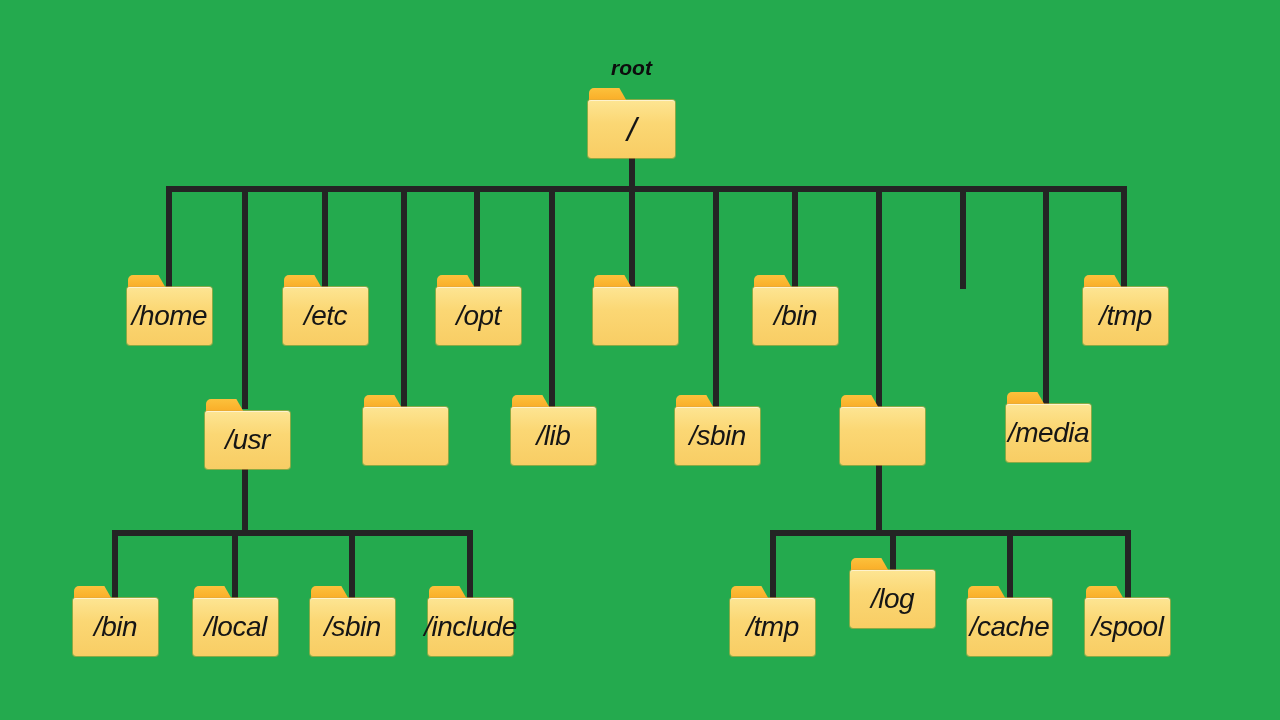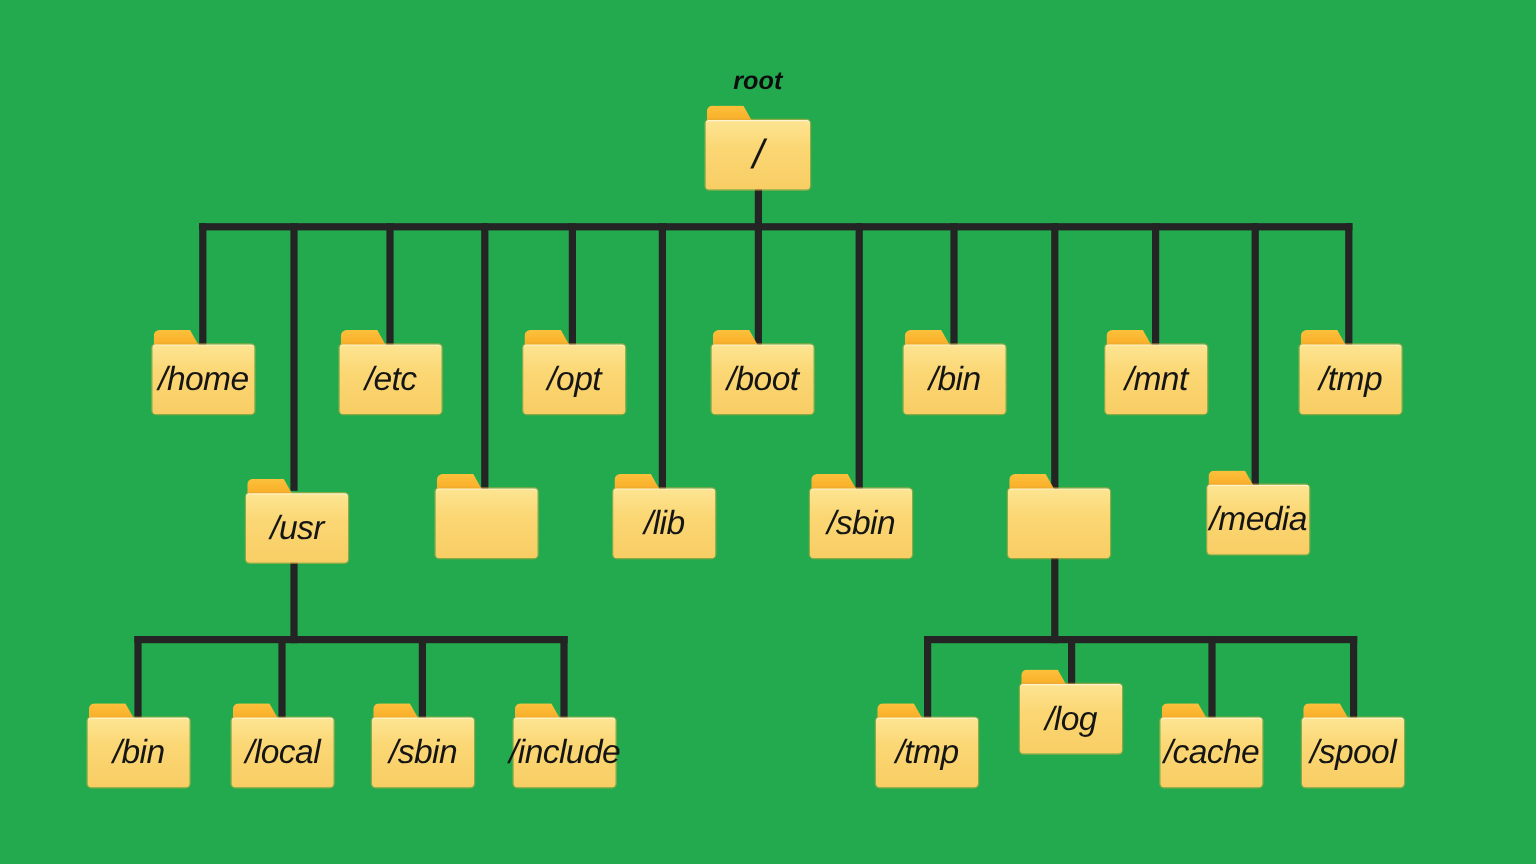--- a/index.html
+++ b/index.html
@@ -95,31 +95,25 @@
     <span class="lbl">/etc</span>
   </div>
   <div class="folder" style="left:436px;top:275px">
     <i class="tab"></i>
       <b class="body"></b>
     <span class="lbl">/opt</span>
   </div>
   <div class="folder" style="left:593px;top:275px">
     <i class="tab"></i>
       <b class="body"></b>
-    <span class="lbl">/boot</span>
   </div>
   <div class="folder" style="left:753px;top:275px">
     <i class="tab"></i>
       <b class="body"></b>
     <span class="lbl">/bin</span>
-  </div>
-  <div class="folder" style="left:921px;top:275px">
-    <i class="tab"></i>
-      <b class="body"></b>
-    <span class="lbl">/mnt</span>
   </div>
   <div class="folder" style="left:1083px;top:275px">
     <i class="tab"></i>
       <b class="body"></b>
     <span class="lbl">/tmp</span>
   </div>
 
   <div class="folder" style="left:205px;top:399px">
     <i class="tab"></i>
       <b class="body"></b>

